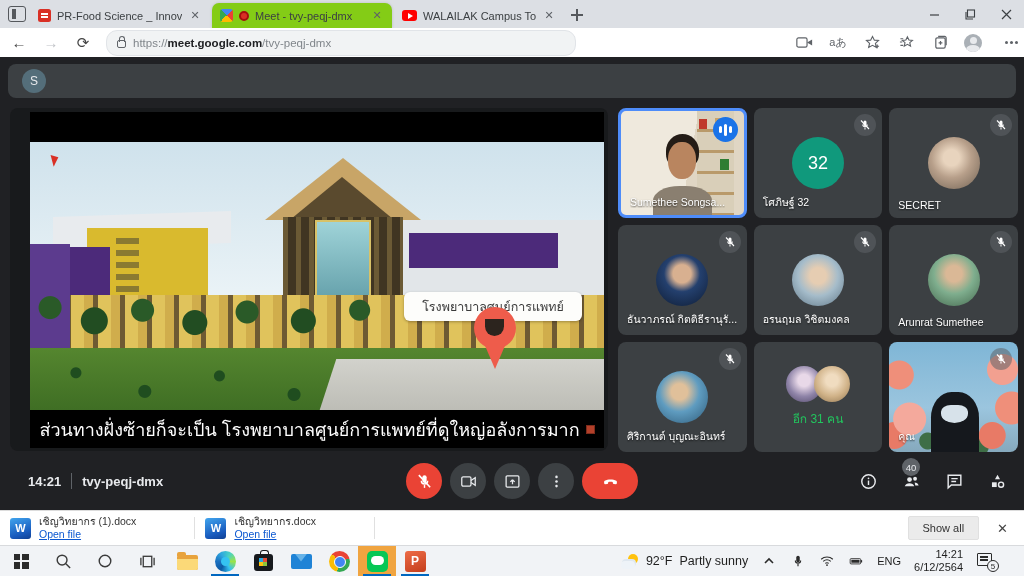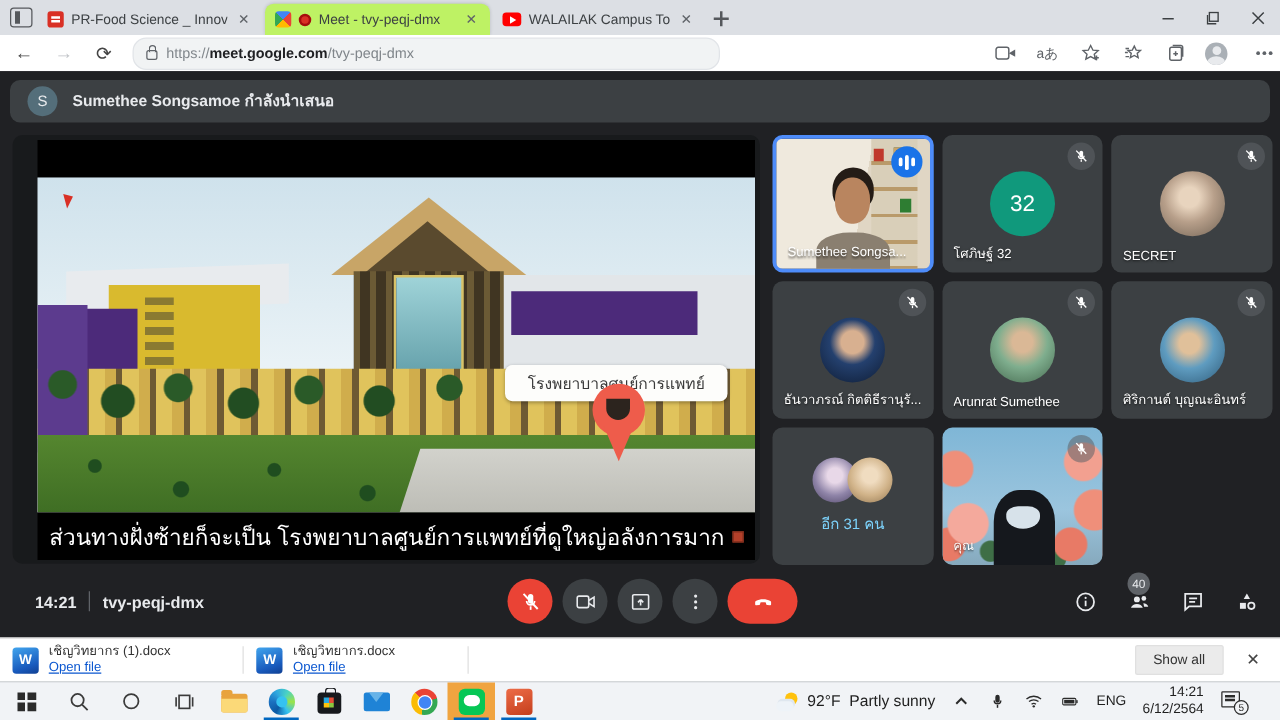--- a/index.html
+++ b/index.html
@@ -6,21 +6,21 @@
   html,body { width:1024px; height:576px; }
   body { font-family:"Liberation Sans","DejaVu Sans",sans-serif; background:#fff; overflow:hidden; }
   .screen { position:relative; width:1024px; height:576px; background:#202124; overflow:hidden; }
 
   
   .tabstrip { position:absolute; top:0; left:0; width:1024px; height:28px; background:#dcdfe4; }
   .vtabs-btn { position:absolute; left:8px; top:6px; width:18px; height:16px; border:1.5px solid #55585c; border-radius:3px; }
   .vtabs-btn::after { content:""; position:absolute; left:3px; top:2px; bottom:2px; width:4px; background:#55585c; }
   .tab { position:absolute; top:3px; height:25px; display:flex; align-items:center; gap:6px; padding:0 8px; font-size:11px; color:#3c4043; }
   .tab .title { white-space:nowrap; overflow:hidden; flex:1; }
-  .tab.active { background:#bef264; border-radius:7px 7px 0 0; box-shadow:0 0 3px rgba(0,0,0,.15); }
+  .tab.active { background:#84cc16; border-radius:7px 7px 0 0; box-shadow:0 0 3px rgba(0,0,0,.15); }
   .tab-close { width:14px; height:14px; display:flex; align-items:center; justify-content:center; color:#5f6368; font-size:11px; border-radius:3px; flex:none; }
   .tab-close::before { content:"✕"; }
   .fav { width:13px; height:13px; flex:none; position:relative; }
   .fav-pdf { background:#d93025; border-radius:2.5px; }
   .fav-pdf::after { content:""; position:absolute; left:3px; right:3px; top:4px; height:1.5px; background:#fff; box-shadow:0 3px 0 #fff; }
   .fav-meet { border-radius:3px; background:conic-gradient(from 45deg,#ea4335 0 25%,#ffba00 0 50%,#34a853 0 75%,#4285f4 0 100%); }
   .rec-dot { width:10px; height:10px; flex:none; border-radius:50%; background:#d93025; border:2px solid #a50e0e; }
   .fav-yt { background:#f00; border-radius:3px; width:15px; height:11px; }
   .fav-yt::after { content:""; position:absolute; left:5.5px; top:3px; border-left:5px solid #fff; border-top:3px solid transparent; border-bottom:3px solid transparent; }
   .newtab-btn { position:absolute; left:568px; top:6px; width:18px; height:18px; }
@@ -120,21 +120,21 @@
   .t3 .avatar-circle { background:radial-gradient(circle at 50% 38%, #d8b090 0 9px, #24406e 18px, #0e1c34 100%); }
   .t4 .avatar-circle { background:radial-gradient(circle at 45% 40%, #e8d4be 0 8px, #b79f8a 20px, #6e6052 100%); }
   .t5 .avatar-circle { background:radial-gradient(circle at 50% 42%, #e6cdb2 0 8px, #a5bcca 20px, #5f7686 100%); }
   .t6 .avatar-circle { background:radial-gradient(circle at 50% 38%, #dab896 0 8px, #7fae8e 20px, #44684e 100%); }
   .t7 .avatar-circle { background:radial-gradient(circle at 45% 40%, #e0c09a 0 8px, #5f9cc0 20px, #2e5a78 100%); }
   .t8 { flex-direction:column; gap:7px; }
   .t8 .ov-avatars { display:flex; }
   .t8 .ov-avatars span { width:36px; height:36px; border-radius:50%; }
   .t8 .ov-a1 { background:radial-gradient(circle at 50% 40%, #e8d8e8 0 6px, #8f84a8 16px, #4e4566 100%); }
   .t8 .ov-a2 { background:radial-gradient(circle at 50% 40%, #f0dcc0 0 6px, #d0b288 16px, #8f7450 100%); margin-left:-8px; }
-  .t8 .overflow-name { color:#7dd3fc; font-size:12px; }
+  .t8 .overflow-name { color:#22c55e; font-size:12px; }
   .tile.t9 { background:linear-gradient(#7fb6d6 0%, #9bc5de 60%, #86a9bd 100%); }
   .t9 .flowers { position:absolute; inset:0;
      background:
       radial-gradient(circle at 8% 30%, #ef8f7a 0 14px, transparent 15px),
       radial-gradient(circle at 16% 70%, #f4a99c 0 16px, transparent 17px),
       radial-gradient(circle at 4% 85%, #e87a66 0 13px, transparent 14px),
       radial-gradient(circle at 88% 25%, #f2a090 0 15px, transparent 16px),
       radial-gradient(circle at 95% 60%, #ef8f7a 0 16px, transparent 17px),
       radial-gradient(circle at 80% 85%, #e87a66 0 13px, transparent 14px),
       radial-gradient(circle at 30% 90%, #3e6e46 0 8px, transparent 9px),
@@ -290,21 +290,20 @@
     <span class="avatar-btn"></span>
     <span class="tb-ico">
         <span class="dots3"></span>
       </span>
   </div>
 
   <div class="meet">
 
     <div class="banner">
       <span class="banner-avatar">S</span>
-      <span class="banner-text">Sumethee Songsamoe กำลังนำเสนอ</span>
     </div>
 
     <div class="present-tile">
       <div class="letterbox"></div>
       <div class="video">
         <div class="scene-left-white"></div>
         <div class="scene-left-yellow"></div>
         <div class="scene-left-purple"></div>
         <div class="scene-left-win"></div>
         <div class="scene-right-white"></div>
@@ -390,20 +389,34 @@
                 <rect x="9" y="3" width="6" height="11" rx="3"></rect>
                 <path d="M6.5 11a5.5 5.5 0 0 0 11 0h-2a3.5 3.5 0 0 1-7 0h-2z"></path>
                 <rect x="11" y="17" width="2" height="4"></rect>
               </g>
               <line x1="4" y1="3" x2="20" y2="20" stroke="#fff" stroke-width="2.2"></line>
             </svg>
           </div>
         <span class="name">ธันวาภรณ์ กิตติธีรานุรั...</span>
       </div>
 
+      <div class="tile t5">
+        <span class="avatar-circle"></span>
+        <div class="chip">
+            <svg viewBox="0 0 24 24">
+              <g fill="#fff">
+                <rect x="9" y="3" width="6" height="11" rx="3"></rect>
+                <path d="M6.5 11a5.5 5.5 0 0 0 11 0h-2a3.5 3.5 0 0 1-7 0h-2z"></path>
+                <rect x="11" y="17" width="2" height="4"></rect>
+              </g>
+              <line x1="4" y1="3" x2="20" y2="20" stroke="#fff" stroke-width="2.2"></line>
+            </svg>
+          </div>
+        <span class="name">อรนฤมล วิชิตมงคล</span>
+      </div>
 
       <div class="tile t6">
         <span class="avatar-circle"></span>
         <div class="chip">
             <svg viewBox="0 0 24 24">
               <g fill="#fff">
                 <rect x="9" y="3" width="6" height="11" rx="3"></rect>
                 <path d="M6.5 11a5.5 5.5 0 0 0 11 0h-2a3.5 3.5 0 0 1-7 0h-2z"></path>
                 <rect x="11" y="17" width="2" height="4"></rect>
               </g>

